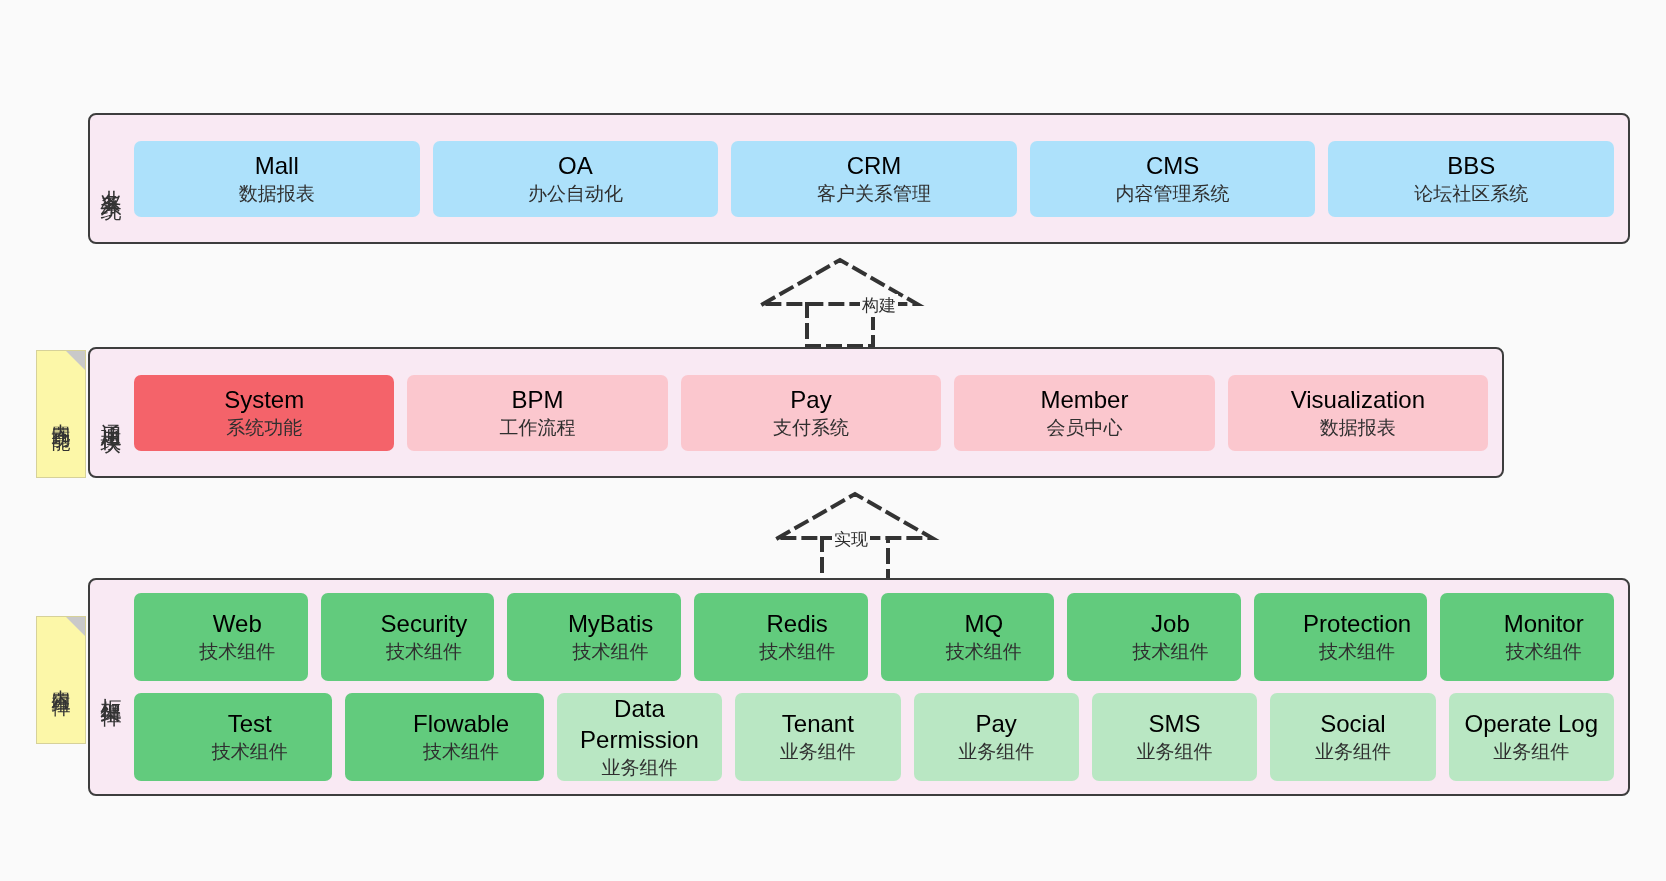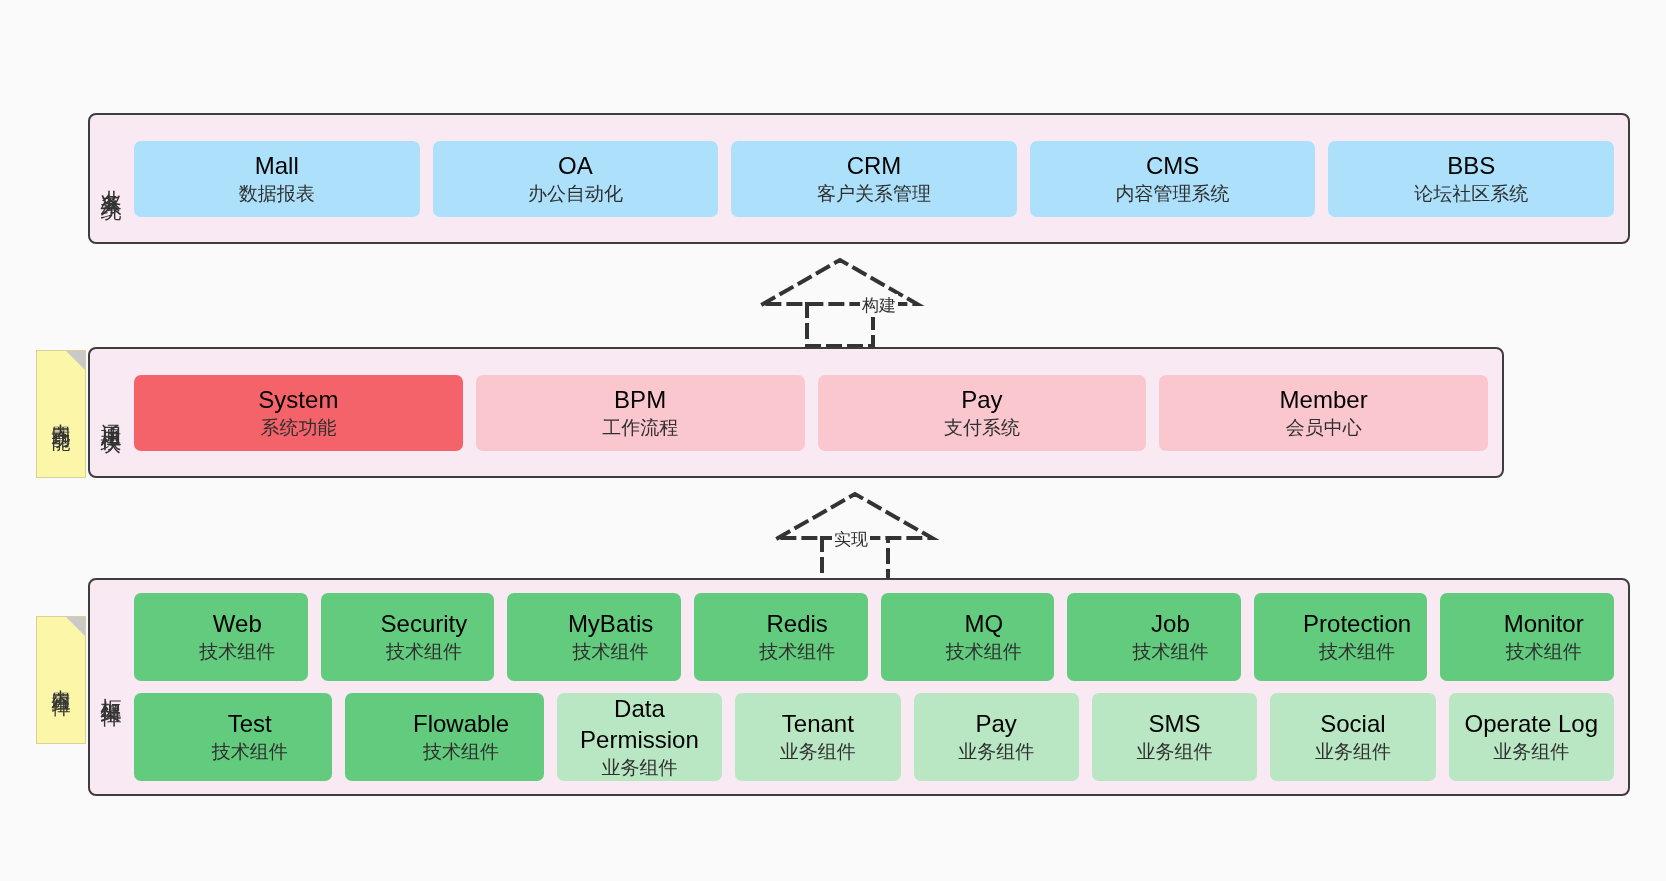--- a/index.html
+++ b/index.html
@@ -208,20 +208,24 @@
         <span class="t-cn">工作流程</span>
       </div>
       <div class="card c-pink">
         <span class="t-en">Pay</span>
         <span class="t-cn">支付系统</span>
       </div>
       <div class="card c-pink">
         <span class="t-en">Member</span>
         <span class="t-cn">会员中心</span>
       </div>
+      <div class="card c-pink">
+        <span class="t-en">Visualization</span>
+        <span class="t-cn">数据报表</span>
+      </div>
     </div>
   </div>
 </div>
 
 <div class="arrow" id="arrow-implement">
   <svg width="170" height="92" viewBox="0 0 170 92" fill="none" aria-hidden="true">
     <g stroke="#333333" stroke-width="4" stroke-dasharray="12 9" stroke-linecap="square" fill="none">
       <path d="M 8 48 L 85 4 L 162 48 L 8 48 Z"></path>
     </g>
     <g stroke="#333333" stroke-width="4" stroke-dasharray="12 9" stroke-linecap="square" fill="none">

